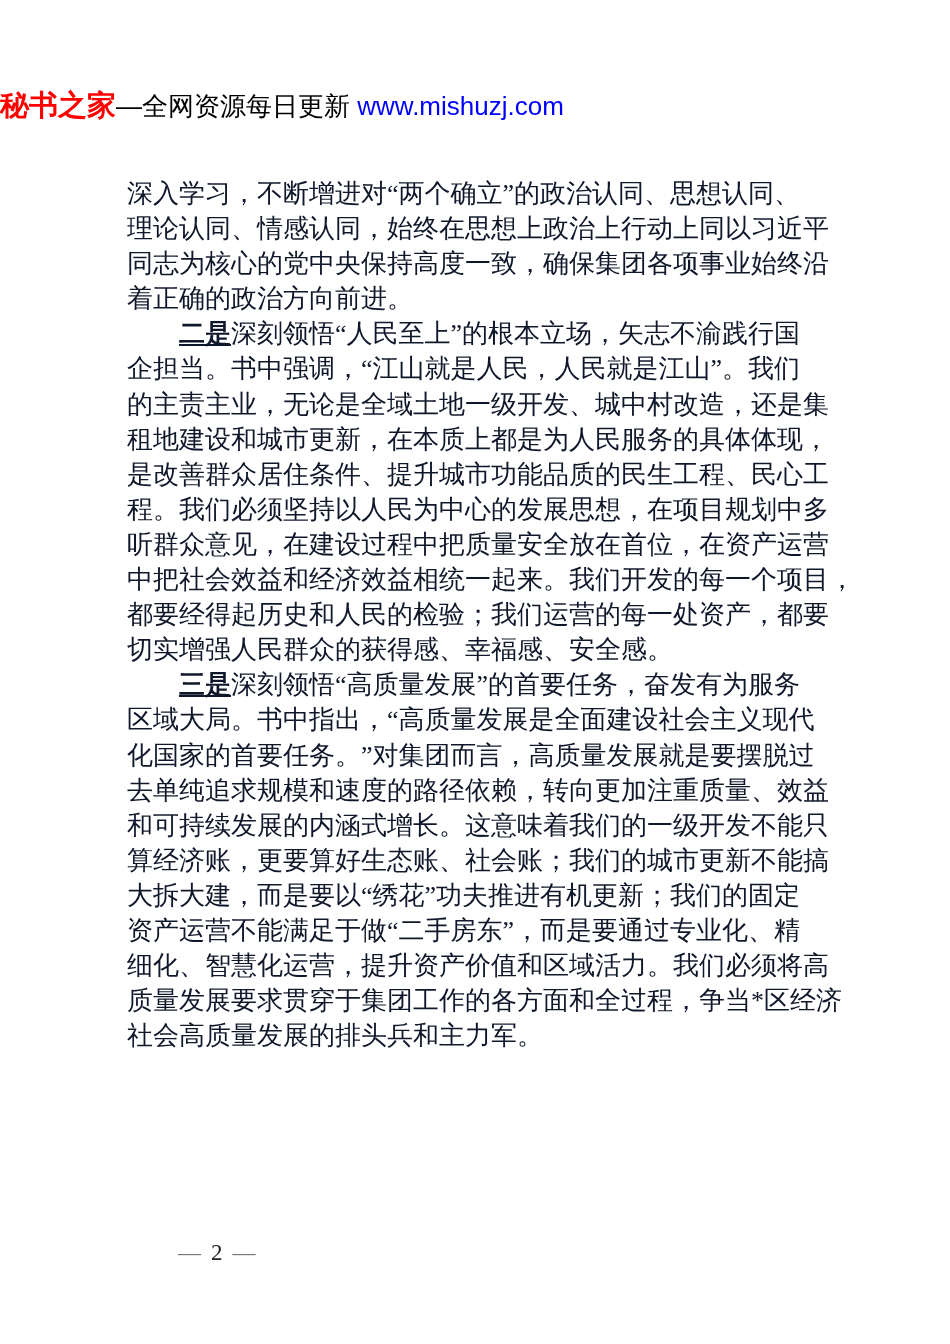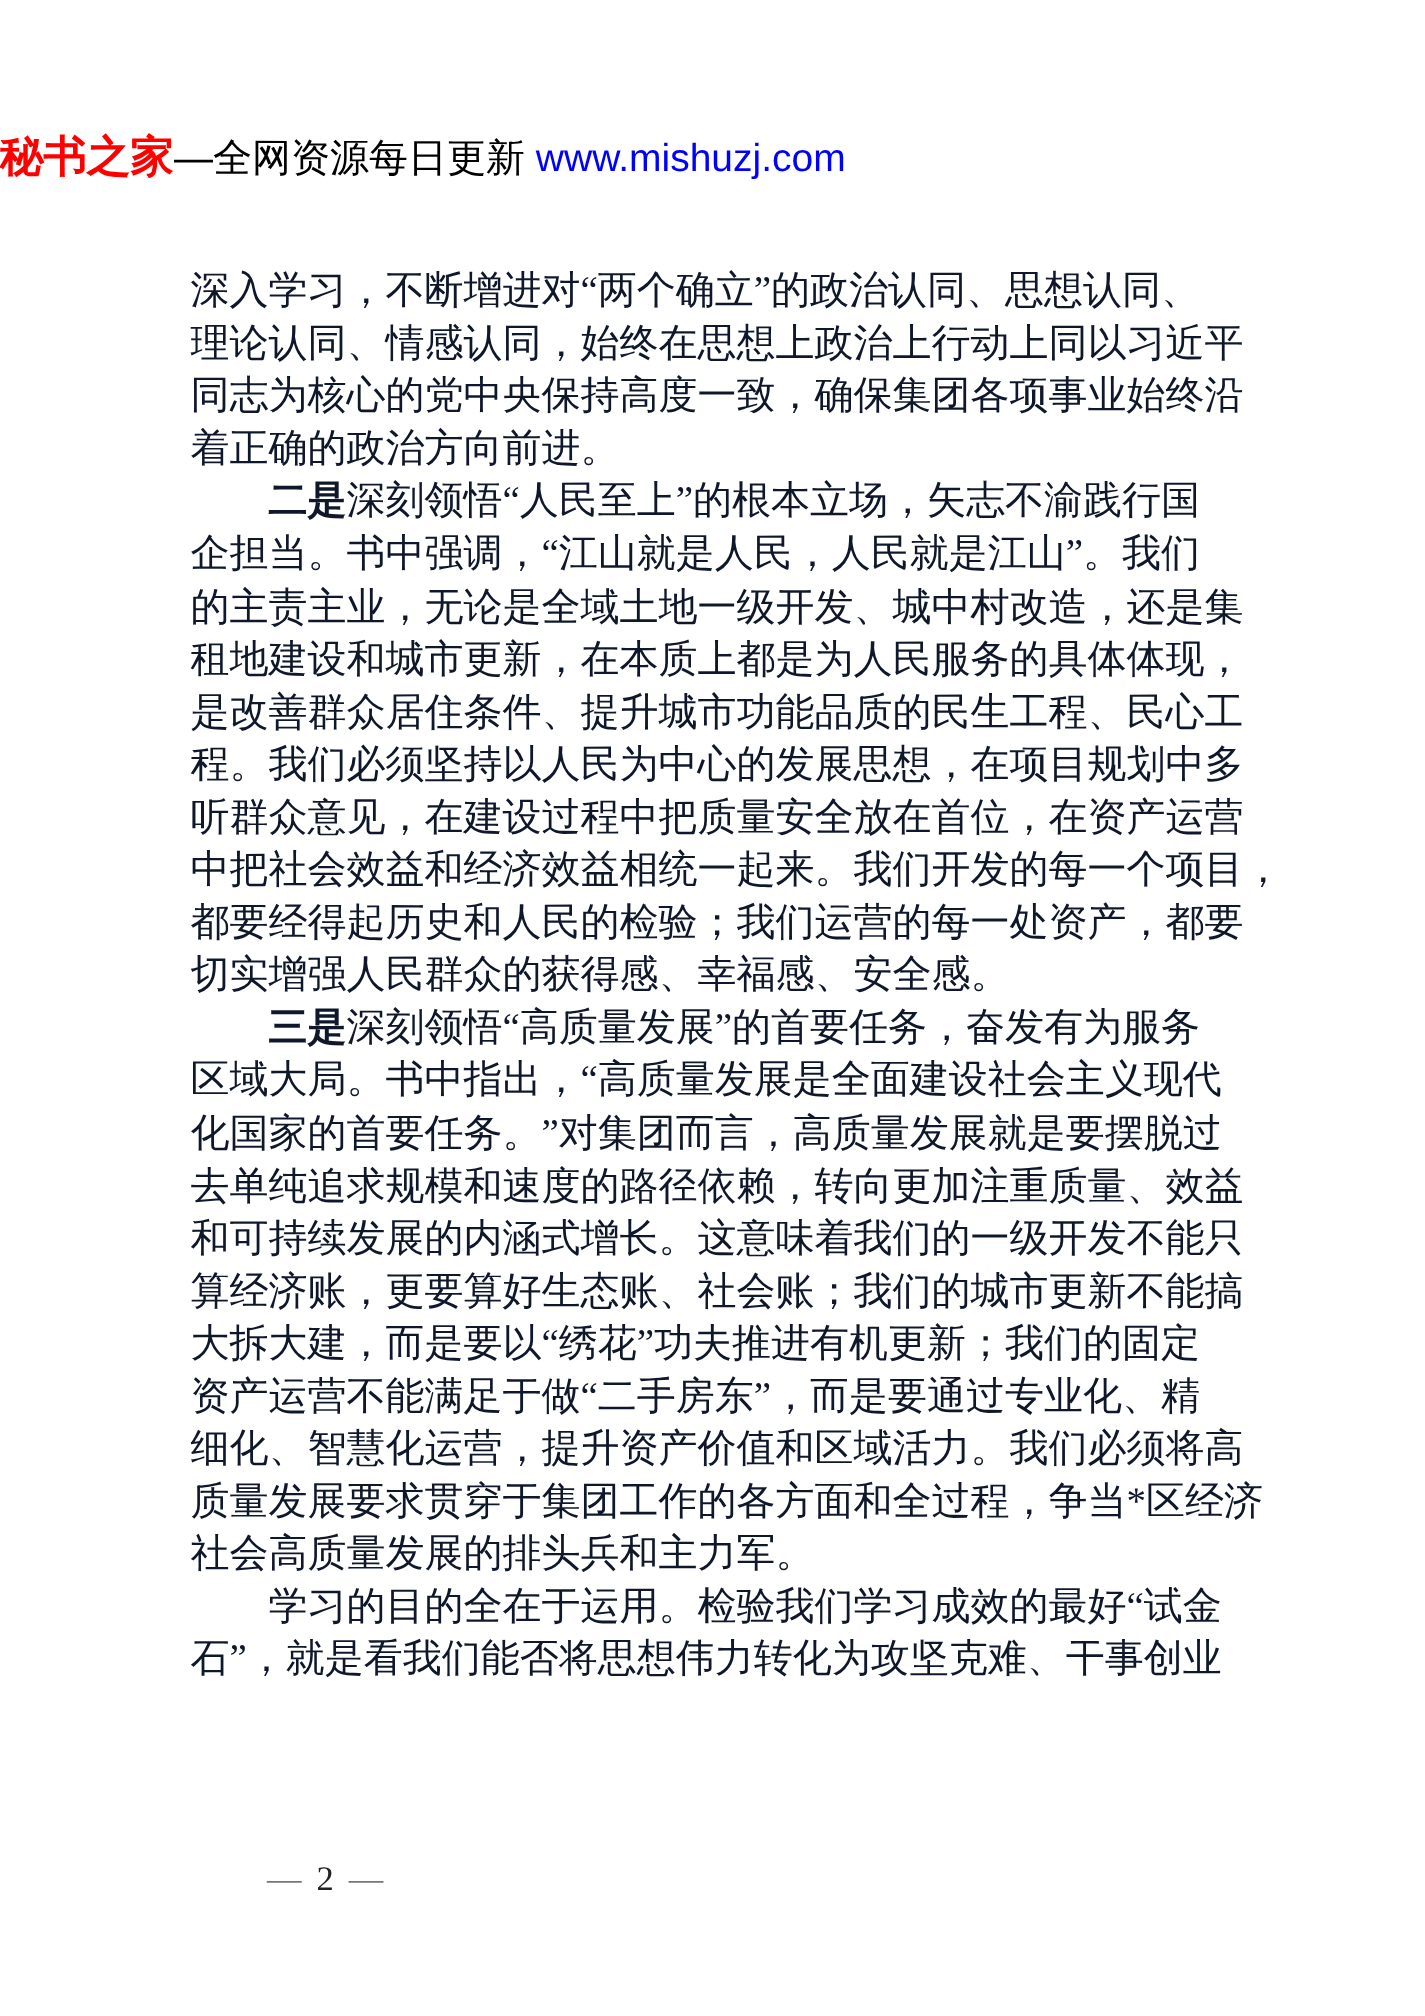--- a/index.html
+++ b/index.html
@@ -45,20 +45,21 @@
   .body-text p.para {
     margin: 0;
     padding: 0;
     white-space: pre;          
     text-indent: 2em;
   }
   .body-text p.para.no-indent { text-indent: 0; }
   .body-text .lead {
     font-weight: bold;
     font-family: "Liberation Sans", sans-serif;
+    text-decoration: underline;
   }
   .body-text p.heading {
     font-family: "Liberation Sans", sans-serif;
     font-weight: bold;
   }
   
   .page-footer {
     position: absolute;
     top: 1240px;
     left: 178px;
@@ -102,22 +103,20 @@
 去单纯追求规模和速度的路径依赖，转向更加注重质量、效益
 和可持续发展的内涵式增长。这意味着我们的一级开发不能只
 算经济账，更要算好生态账、社会账；我们的城市更新不能搞
 大拆大建，而是要以“绣花”功夫推进有机更新；我们的固定
 资产运营不能满足于做“二手房东”，而是要通过专业化、精
 细化、智慧化运营，提升资产价值和区域活力。我们必须将高
 质量发展要求贯穿于集团工作的各方面和全过程，争当*区经济
 社会高质量发展的排头兵和主力军。</span></p>
 
 
-    <p class="para"><span>学习的目的全在于运用。检验我们学习成效的最好“试金
-石”，就是看我们能否将思想伟力转化为攻坚克难、干事创业</span></p>
 
   </div>
 
   <div class="page-footer">
     <span class="dash">—</span><span class="num">2</span><span class="dash">—</span>
   </div>
 
 </div>
 
 </body></html>

